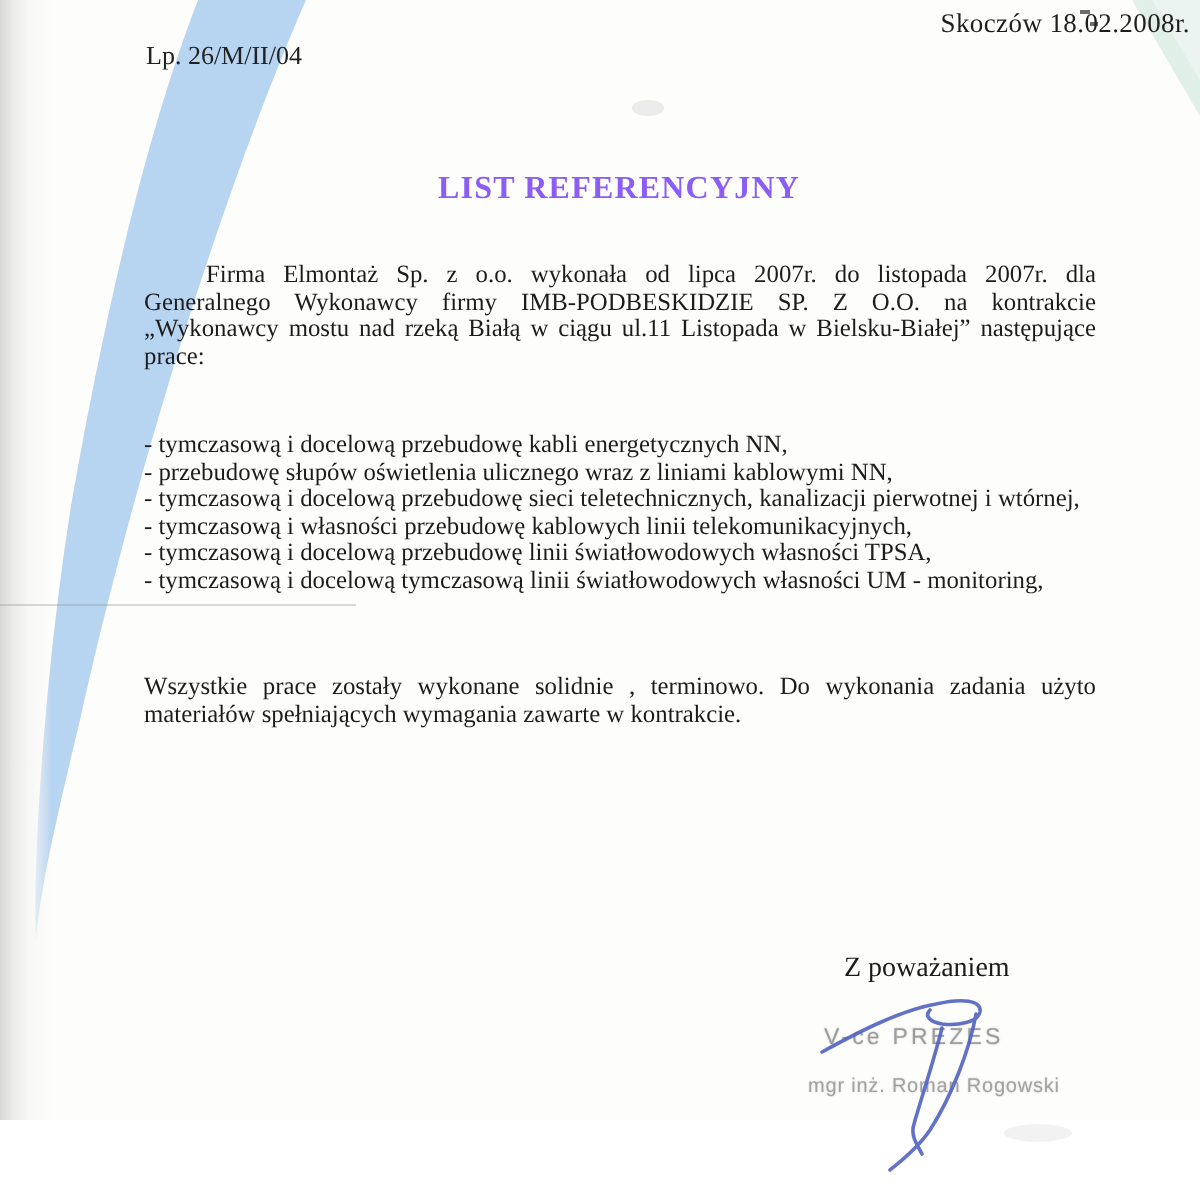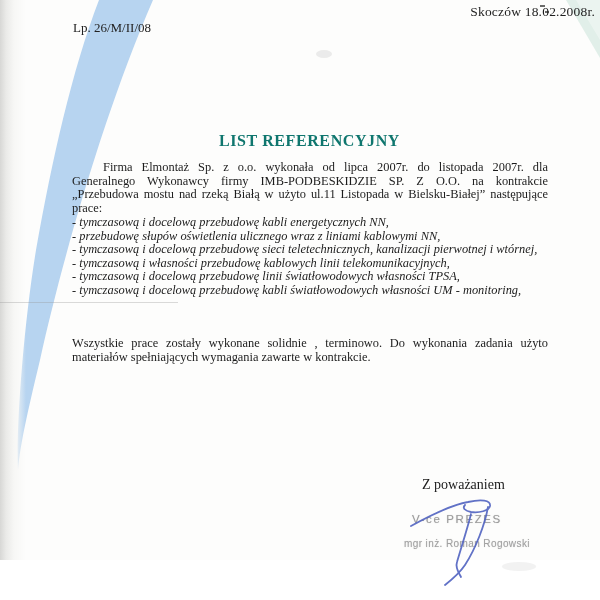--- a/index.html
+++ b/index.html
@@ -41,31 +41,31 @@
     position:absolute;top:4px;right:5px;
     font-size:13.5px;color:#1e1e1e;letter-spacing:.2px;
   }
   .ref-number{
     position:absolute;left:73px;top:20px;
     font-size:13px;color:#222;
   }
   .doc-title{
     position:absolute;left:72px;top:86px;width:475px;
     text-align:center;font-weight:bold;font-size:16px;
-    letter-spacing:.6px;color:#0f766e;margin-top:46px;
+    letter-spacing:.6px;color:#8b5cf6;
   }
   .col{
     position:absolute;left:72px;width:476px;
     font-size:12.4px;line-height:13.6px;color:#1c1c1c;
   }
   .jl{text-align:justify;text-align-last:justify;}
   .indent1{padding-left:31px;}
-  .para1{top:161px;}
+  .para1{top:131px;}
   .work-list{top:216px;}
-  .work-list div{white-space:nowrap;font-style:italic;}
+  .work-list div{white-space:nowrap;}
   .para2{top:337px;}
   .para3{top:393px;padding-left:50px;}
   .closing{
     position:absolute;left:422px;top:477px;
     font-size:14px;color:#1b1b1b;
   }
   .stamp-title{
     position:absolute;left:412px;top:513px;
     font-family:"Liberation Sans", sans-serif;
     font-size:11.5px;letter-spacing:1.6px;color:#9d9d9d;
@@ -98,37 +98,37 @@
 
   <div class="edge-left"></div>
   <div class="crease"></div>
 
   <div class="speck" style="left:540px;top:5px;width:5px;height:2px;"></div>
   <div class="speck" style="left:545px;top:11px;width:4px;height:2px;"></div>
   <div class="smudge" style="left:316px;top:50px;width:16px;height:8px;"></div>
   <div class="smudge" style="left:502px;top:562px;width:34px;height:9px;opacity:.18;"></div>
 
   <div class="date">Skoczów 18.02.2008r.</div>
-  <div class="ref-number">Lp. 26/M/II/08</div>
+  <div class="ref-number">Lp. 26/M/II/04</div>
   <div class="doc-title">LIST REFERENCYJNY</div>
 
   <div class="col para1">
     <div class="jl indent1">Firma Elmontaż Sp. z o.o. wykonała od lipca 2007r. do listopada 2007r. dla</div>
     <div class="jl">Generalnego Wykonawcy firmy IMB-PODBESKIDZIE SP. Z O.O. na kontrakcie</div>
-    <div class="jl">„Przebudowa mostu nad rzeką Białą w użyto ul.11 Listopada w Bielsku-Białej” następujące</div>
+    <div class="jl">„Wykonawcy mostu nad rzeką Białą w ciągu ul.11 Listopada w Bielsku-Białej” następujące</div>
     <div>prace:</div>
   </div>
 
   <div class="col work-list">
     <div>- tymczasową i docelową przebudowę kabli energetycznych NN,</div>
     <div>- przebudowę słupów oświetlenia ulicznego wraz z liniami kablowymi NN,</div>
     <div>- tymczasową i docelową przebudowę sieci teletechnicznych, kanalizacji pierwotnej i wtórnej,</div>
     <div>- tymczasową i własności przebudowę kablowych linii telekomunikacyjnych,</div>
     <div>- tymczasową i docelową przebudowę linii światłowodowych własności TPSA,</div>
-    <div>- tymczasową i docelową przebudowę kabli światłowodowych własności UM - monitoring,</div>
+    <div>- tymczasową i docelową tymczasową linii światłowodowych własności UM - monitoring,</div>
   </div>
 
   <div class="col para2">
     <div class="jl">Wszystkie prace zostały wykonane solidnie , terminowo. Do wykonania zadania użyto</div>
     <div>materiałów spełniających wymagania zawarte w kontrakcie.</div>
   </div>
 
 
   <div class="closing">Z poważaniem</div>
   <div class="stamp-title">V-ce PREZES</div>

